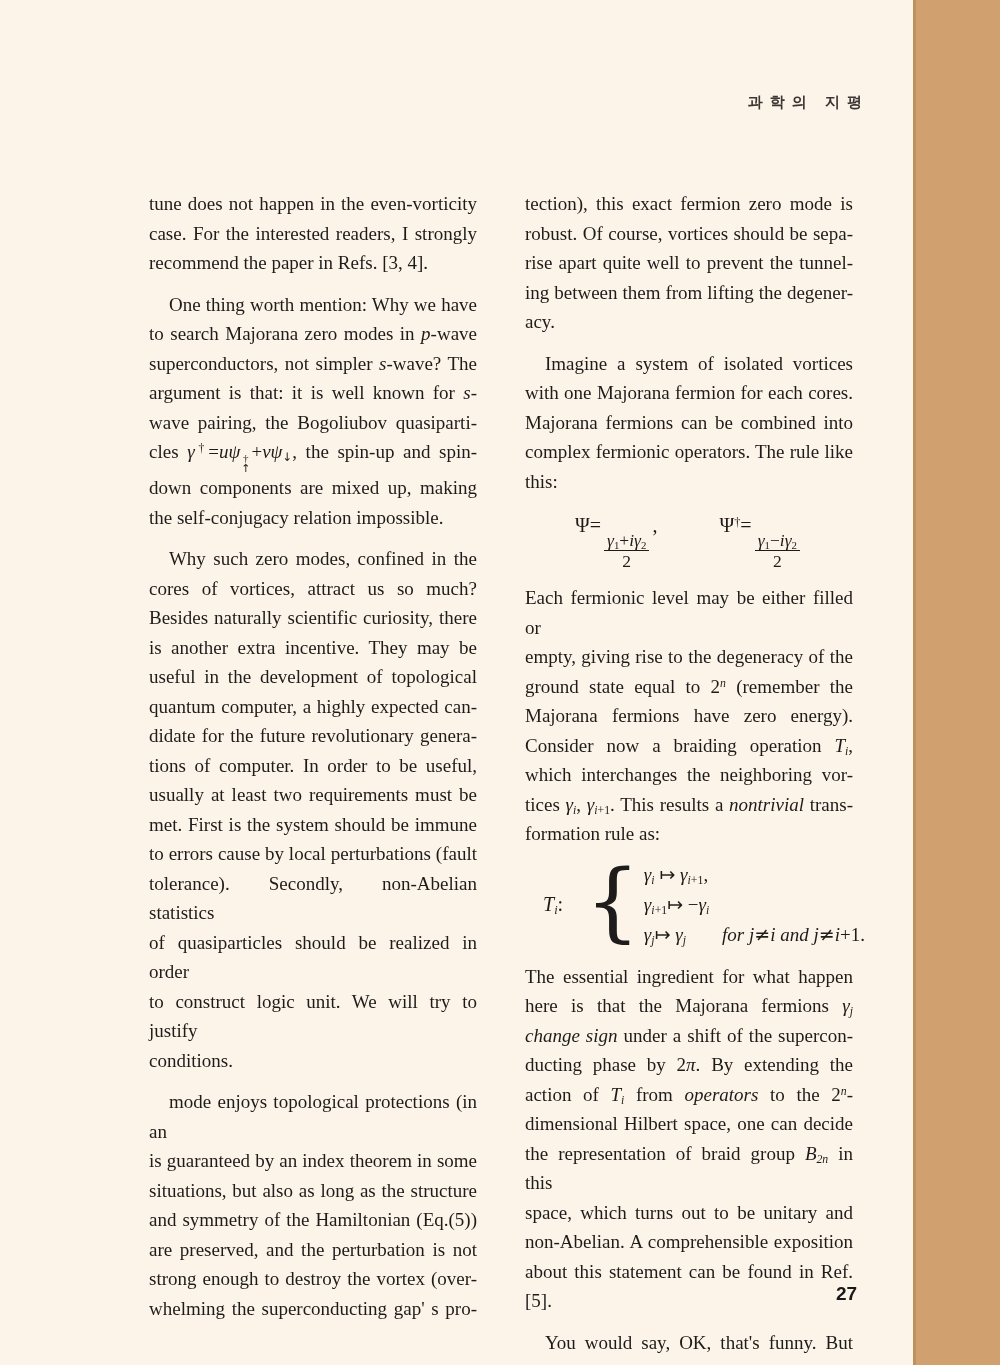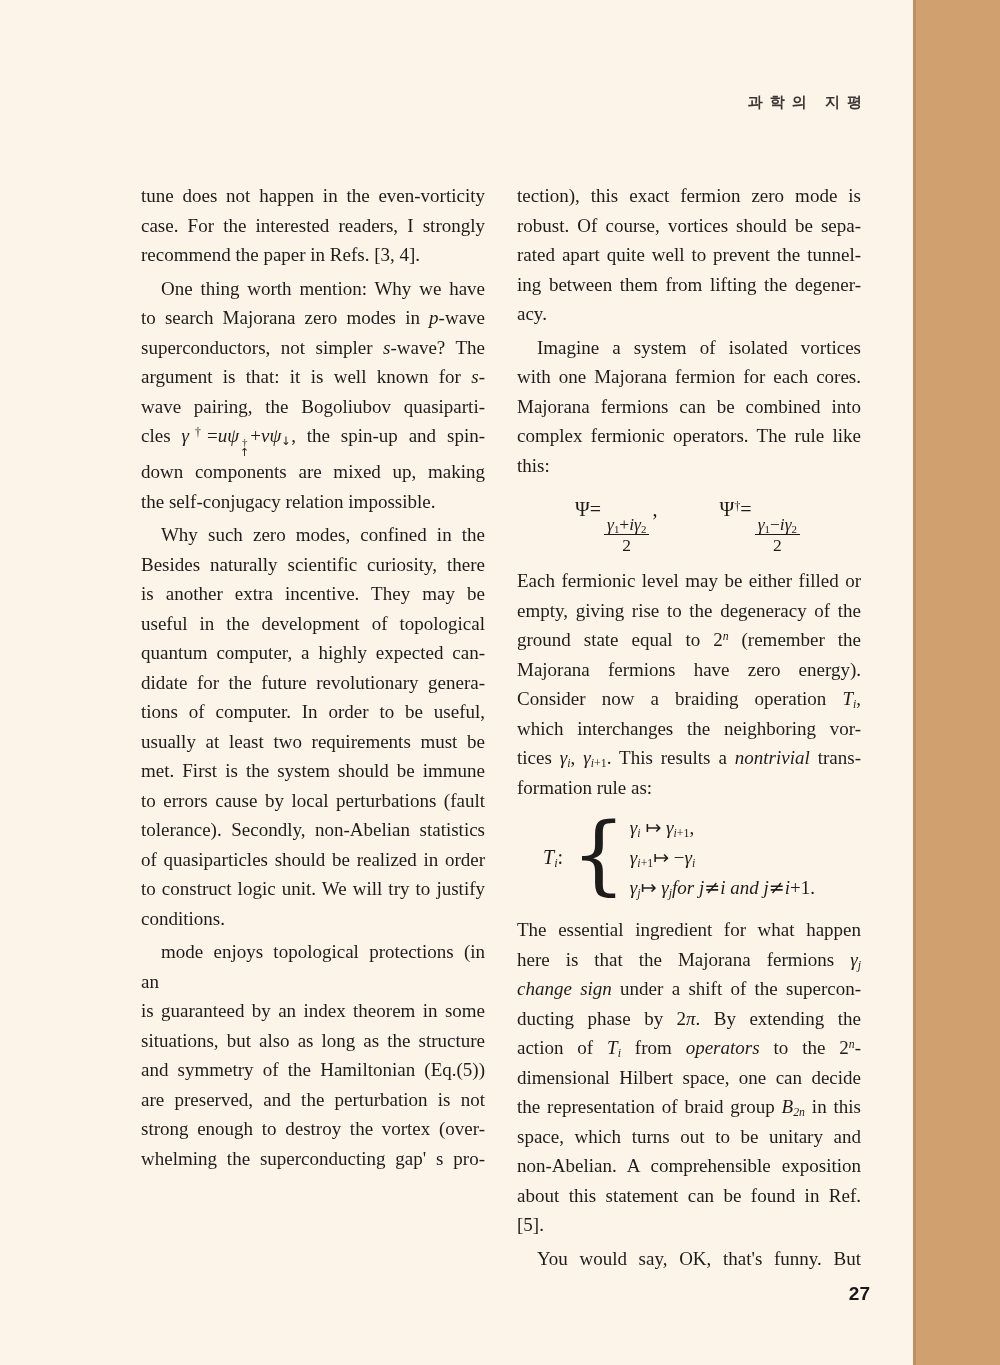--- a/index.html
+++ b/index.html
@@ -17,21 +17,21 @@
     position:absolute;top:93px;left:513px;width:356px;
     text-align:right;font-family:"Liberation Sans","DejaVu Sans",sans-serif;
     font-size:15px;font-weight:bold;letter-spacing:7px;color:#3b3633;
   }
   .col{
     position:absolute;top:177px;width:352px;
     font-size:19px;line-height:29.5px;text-align:justify;
   }
   .col-left{left:137px;}
   .col-right{left:513px;}
-  .para{margin:4px;}
+  .para{margin:12px;}
   .line{text-align:justify;text-align-last:justify;}
   .para .line.last{text-align-last:left;}
   .para.cont .line.last{text-align-last:justify;}
   .para.indent .line:first-child{text-indent:1.05em;}
   sub,sup{font-size:0.62em;line-height:0;}
   sub{vertical-align:-0.25em;}
   sup{vertical-align:0.5em;}
   .arr{font-family:"DejaVu Sans",sans-serif;}
   .ss{
     display:inline-flex;flex-direction:column;align-items:center;
@@ -40,29 +40,29 @@
   
   .eq1{margin:15px 0 11px;text-align:center;text-align-last:center;font-size:20px;}
   .frac{
     display:inline-flex;flex-direction:column;vertical-align:-0.8em;
     text-align:center;margin:0 3px;line-height:1.15;font-size:17.5px;
   }
   .frac .num{border-bottom:1.2px solid #1e1c1a;padding:0 3px;}
   .eqgap{display:inline-block;width:62px;}
   
   .eq2{display:flex;align-items:center;margin:12px 0 14px 30px;font-size:19px;}
-  .eq2 .eqT{font-size:20px;margin-right:6px;}
+  .eq2 .eqT{font-size:20px;margin-right:20px;}
   .eq2 .brace{
     font-size:86px;line-height:0.8;font-family:"DejaVu Serif",serif;
     font-weight:normal;margin:0 4px 6px 2px;
   }
   .cases{display:flex;flex-direction:column;row-gap:3px;line-height:26px;}
-  .cond{display:inline-block;}
+  .cond{display:inline-block;margin-left:36px;}
   .pagenum{
-    position:absolute;left:836px;top:1283px;width:34px;text-align:right;
+    position:absolute;left:836px;top:1283px;width:34px;text-align:left;
     font-family:"Liberation Sans","DejaVu Sans",sans-serif;
     font-weight:bold;font-size:19px;color:#191919;
   }
 </style>
 </head>
 <body>
 
 <div class="page" style="background: rgb(253, 244, 233); color: rgb(30, 28, 26);">
 
   <div class="stripe" style="background: rgb(208, 161, 110); border-left-color: rgb(191, 145, 96);"></div>
@@ -83,20 +83,21 @@
         <div class="line" style="">wave pairing, the Bogoliubov quasiparti-</div>
         <div class="line" style="">cles <i>γ</i><sup>†</sup>=<i>uψ</i><span class="ss">
             <span>†</span>
             <span class="arr">↑</span>
           </span>+<i>vψ</i><sub class="arr">↓</sub>, the spin-up and spin-</div>
         <div class="line" style="">down components are mixed up, making</div>
         <div class="line last" style="">the self-conjugacy relation impossible.</div>
       </div>
     <div class="para indent">
         <div class="line" style="">Why such zero modes, confined in the</div>
+        <div class="line" style="">cores of vortices, attract us so much?</div>
         <div class="line" style="">Besides naturally scientific curiosity, there</div>
         <div class="line" style="">is another extra incentive. They may be</div>
         <div class="line" style="">useful in the development of topological</div>
         <div class="line" style="">quantum computer, a highly expected can-</div>
         <div class="line" style="">didate for the future revolutionary genera-</div>
         <div class="line" style="">tions of computer. In order to be useful,</div>
         <div class="line" style="">usually at least two requirements must be</div>
         <div class="line" style="">met. First is the system should be immune</div>
         <div class="line" style="">to errors cause by local perturbations (fault</div>
         <div class="line" style="">tolerance). Secondly, non-Abelian statistics</div>
@@ -112,21 +113,21 @@
         <div class="line" style="">are preserved, and the perturbation is not</div>
         <div class="line" style="">strong enough to destroy the vortex (over-</div>
         <div class="line last" style="">whelming the superconducting gap' s pro-</div>
       </div>
   </div>
 
   <div class="col col-right">
     <div class="para">
         <div class="line" style="">tection), this exact fermion zero mode is</div>
         <div class="line" style="">robust. Of course, vortices should be sepa-</div>
-        <div class="line" style="">rated apart quite well to prevent the tunnel-</div>
+        <div class="line" style="">rise apart quite well to prevent the tunnel-</div>
         <div class="line" style="">ing between them from lifting the degener-</div>
         <div class="line last" style="">acy.</div>
       </div>
     <div class="para indent">
         <div class="line" style="">Imagine a system of isolated vortices</div>
         <div class="line" style="">with one Majorana fermion for each cores.</div>
         <div class="line" style="">Majorana fermions can be combined into</div>
         <div class="line" style="">complex fermionic operators. The rule like</div>
         <div class="line last" style="">this:</div>
       </div>

